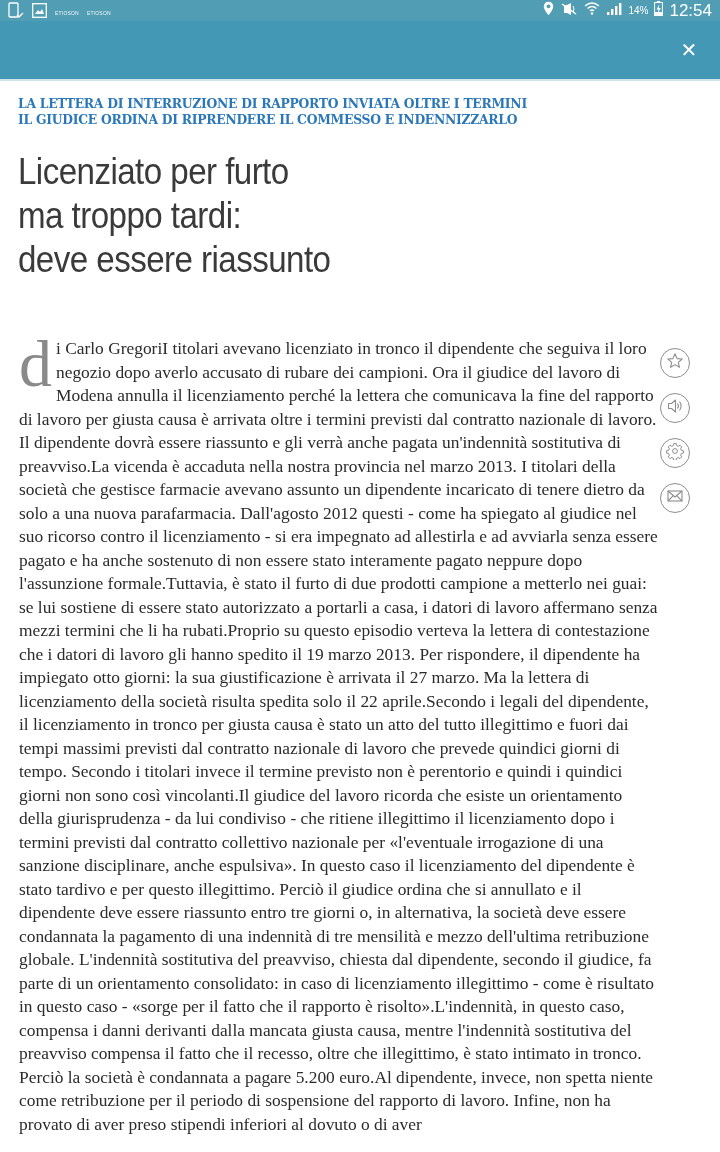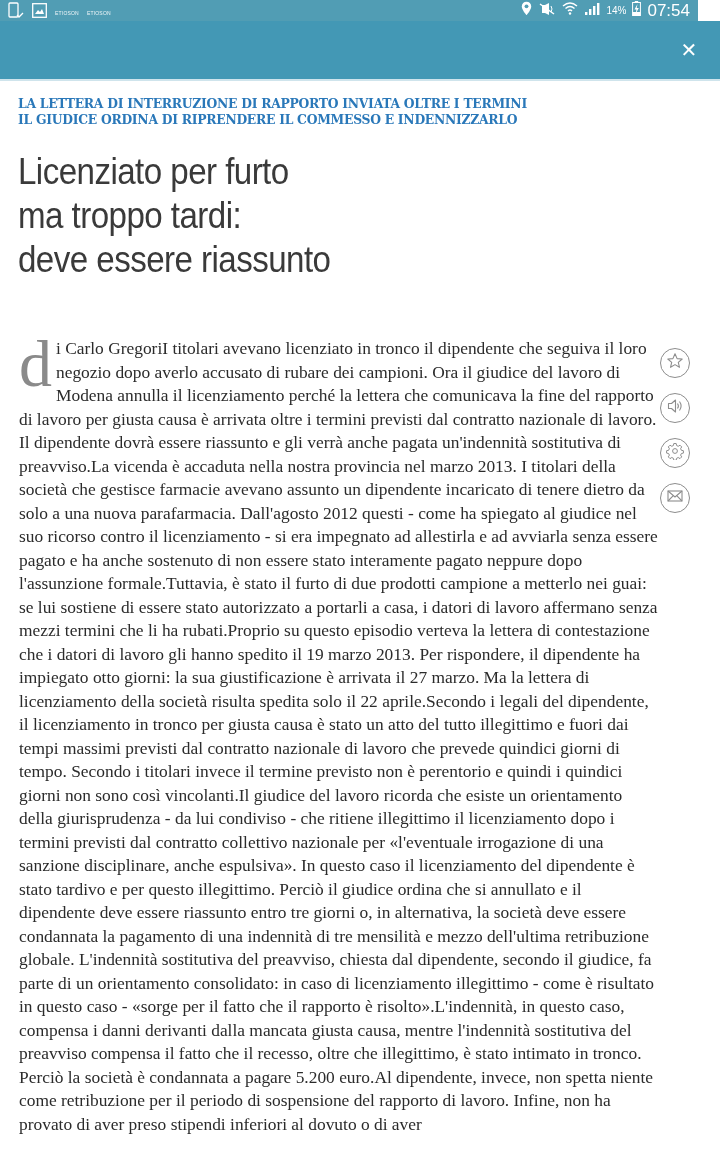--- a/index.html
+++ b/index.html
@@ -1,17 +1,17 @@
 <!DOCTYPE html>
 <html><head>
 <meta charset="utf-8">
 <style>
   html, body { margin:0; padding:0; }
   body { width:720px; height:1152px; overflow:hidden; background:#ffffff; position:relative; font-family:"Liberation Serif", serif; }
-  .statusbar { position:absolute; top:0; left:0; width:658px; height:21px; background:#519db4; color:#fff; font-family:"Liberation Sans", sans-serif;padding-left:40px; }
+  .statusbar { position:absolute; top:0; left:0; width:720px; height:21px; background:#519db4; color:#fff; font-family:"Liberation Sans", sans-serif; }
   .sb-left { position:absolute; left:8px; top:2px; display:flex; align-items:center; gap:8px; }
   .sb-right { position:absolute; right:8px; top:0; height:21px; display:flex; align-items:center; gap:6px; }
   .sb-tiny { font-size:5px; letter-spacing:0.2px; opacity:.9; }
   .sb-pct { font-size:10px; }
   .sb-time { font-size:17px; }
   .appbar { position:absolute; top:21px; left:0; width:720px; height:58px; background:#4398b5; }
   .close-btn { position:absolute; right:18px; top:16px; width:26px; height:26px; display:flex; align-items:center; justify-content:center; color:#fff; font-family:"DejaVu Sans", sans-serif; font-size:20px; font-weight:bold; cursor:pointer; }
   .appbar-shadow { position:absolute; top:79px; left:0; width:720px; height:2px; background:#cfe4ec; }
   .kicker { position:absolute; left:18px; top:96px; width:680px; color:#2a78b9; font-family:"DejaVu Serif", serif; font-weight:bold; font-size:13.3px; line-height:16px; letter-spacing:-0.3px; text-transform:uppercase; transform:scaleX(0.93); transform-origin:left top; }
   .headline { position:absolute; left:18px; top:150px; width:600px; color:#3a3a3a; font-family:"Liberation Sans", sans-serif; font-weight:normal; font-size:36px; line-height:44px; letter-spacing:-0.6px; transform:scaleX(0.92); transform-origin:left top; }
@@ -74,21 +74,21 @@
     </span>
     <span class="sb-pct">14%</span>
     <span>
       <svg width="9" height="15" viewBox="0 0 9 15">
           <rect x="0.6" y="1.5" width="7.8" height="13" fill="none" stroke="#fff" stroke-width="1"></rect>
           <rect x="2.8" y="0" width="3.4" height="1.6" fill="#fff"></rect>
           <rect x="0.6" y="11" width="7.8" height="3.5" fill="#fff"></rect>
           <path d="M5.5 3 L2.5 8.5 H4.5 L3.5 13 L6.8 7 H4.7 Z" fill="#fff"></path>
         </svg>
     </span>
-    <span class="sb-time">07:54</span>
+    <span class="sb-time">12:54</span>
   </div>
 </div>
 
 <div class="appbar">
   <div class="close-btn">
     <span>✕</span>
   </div>
 </div>
 <div class="appbar-shadow"></div>
 

